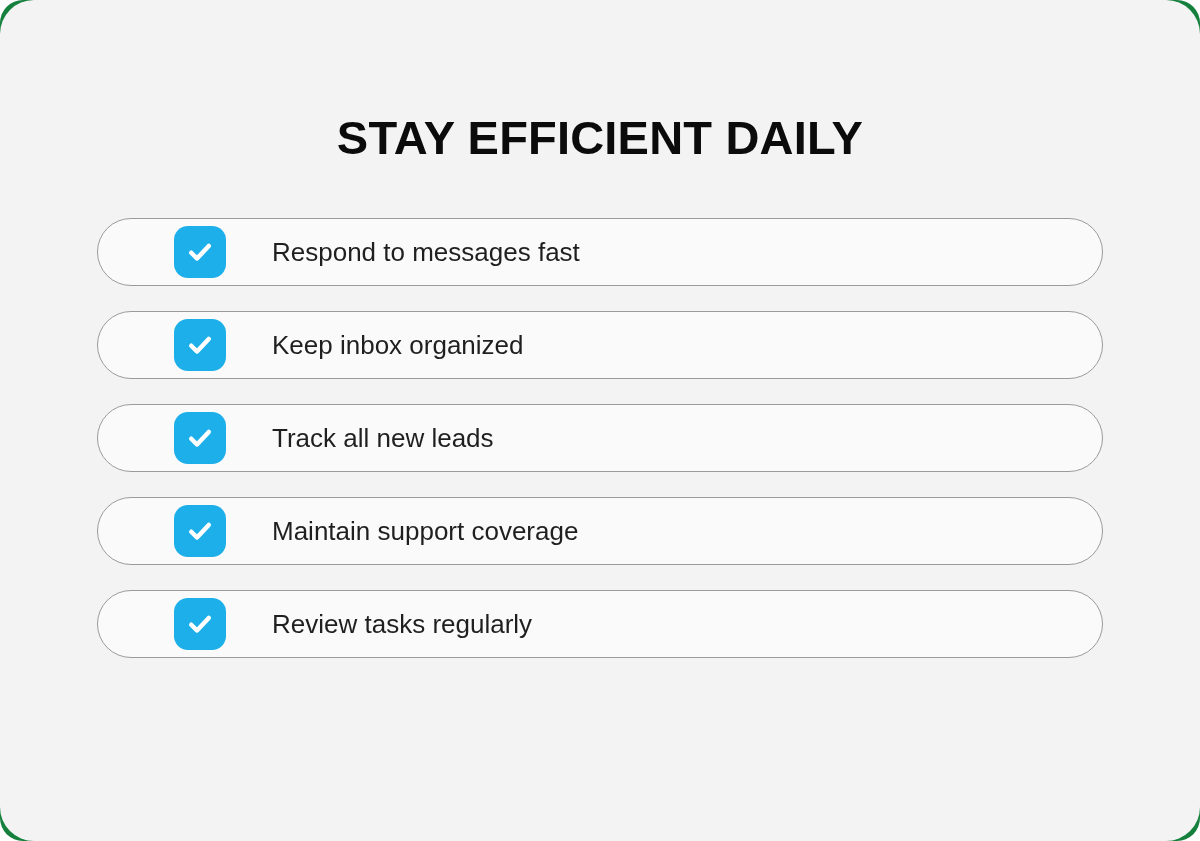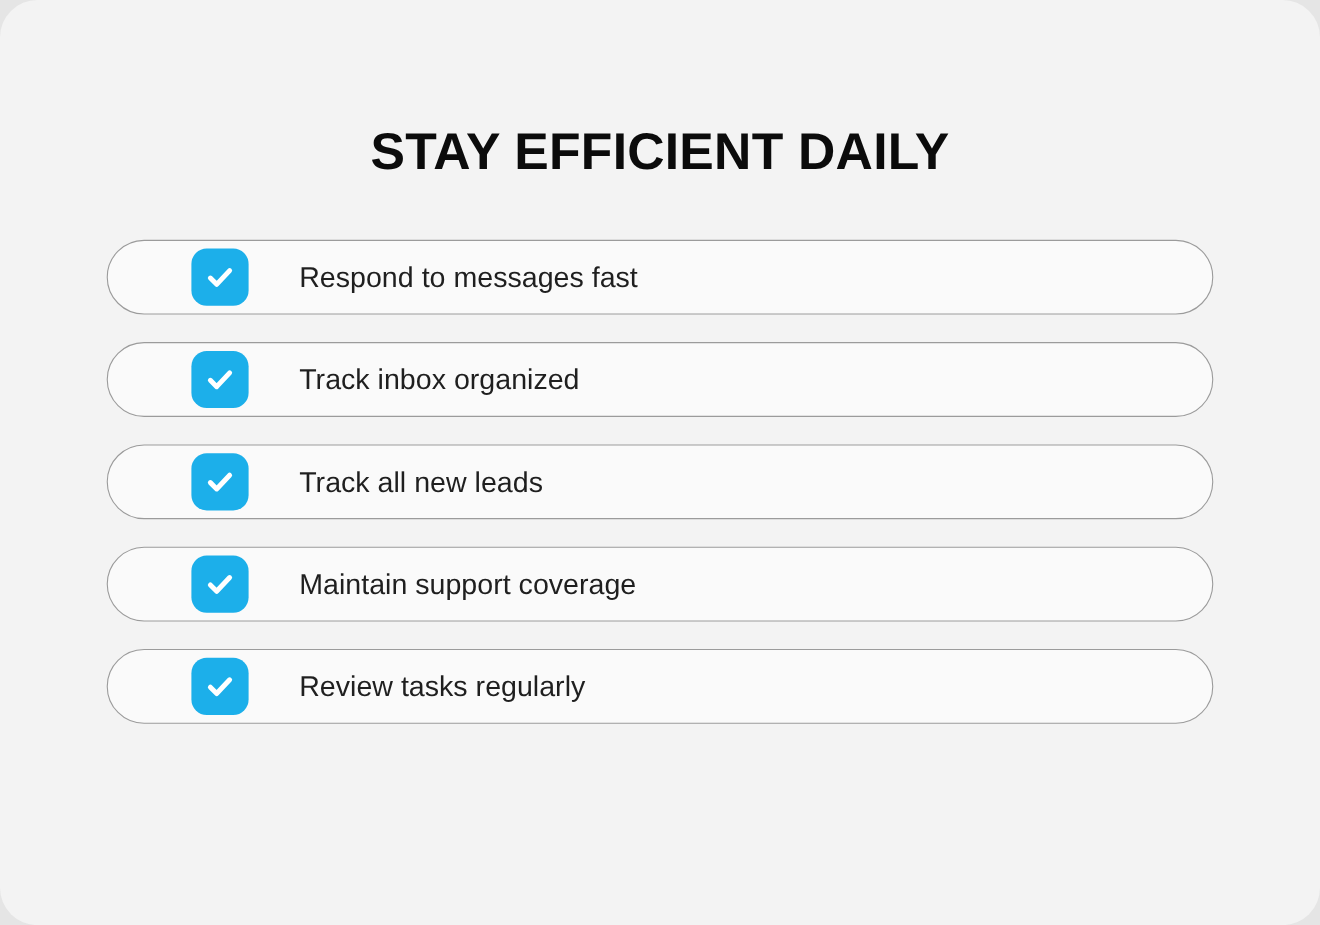--- a/index.html
+++ b/index.html
@@ -11,21 +11,22 @@
     width: 1200px;
     height: 841px;
     overflow: hidden;
     font-family: "Liberation Sans", sans-serif;
   }
 
   .canvas {
     position: relative;
     width: 1200px;
     height: 841px;
-    background: #e5e5e5;
+    background: #15803d;
+    border-radius: 23px;
   }
 
   .card {
     position: absolute;
     left: 0px;
     top: 0px;
     width: 1200px;
     height: 841px;
     box-sizing: border-box;
     background: #f3f3f3;
@@ -122,21 +123,21 @@
         </span>
         <span class="check-label">Respond to messages fast</span>
       </div>
 
       <div class="check-row">
         <span class="check-box">
           <svg viewBox="0 0 24 24" aria-hidden="true">
             <path d="M5 12.6 L9.6 17.2 L19 7.2" fill="none" stroke="#ffffff" stroke-width="3.6" stroke-linecap="round" stroke-linejoin="round"></path>
           </svg>
         </span>
-        <span class="check-label">Track inbox organized</span>
+        <span class="check-label">Keep inbox organized</span>
       </div>
 
 
       <div class="check-row">
         <span class="check-box">
           <svg viewBox="0 0 24 24" aria-hidden="true">
             <path d="M5 12.6 L9.6 17.2 L19 7.2" fill="none" stroke="#ffffff" stroke-width="3.6" stroke-linecap="round" stroke-linejoin="round"></path>
           </svg>
         </span>
         <span class="check-label">Track all new leads</span>

